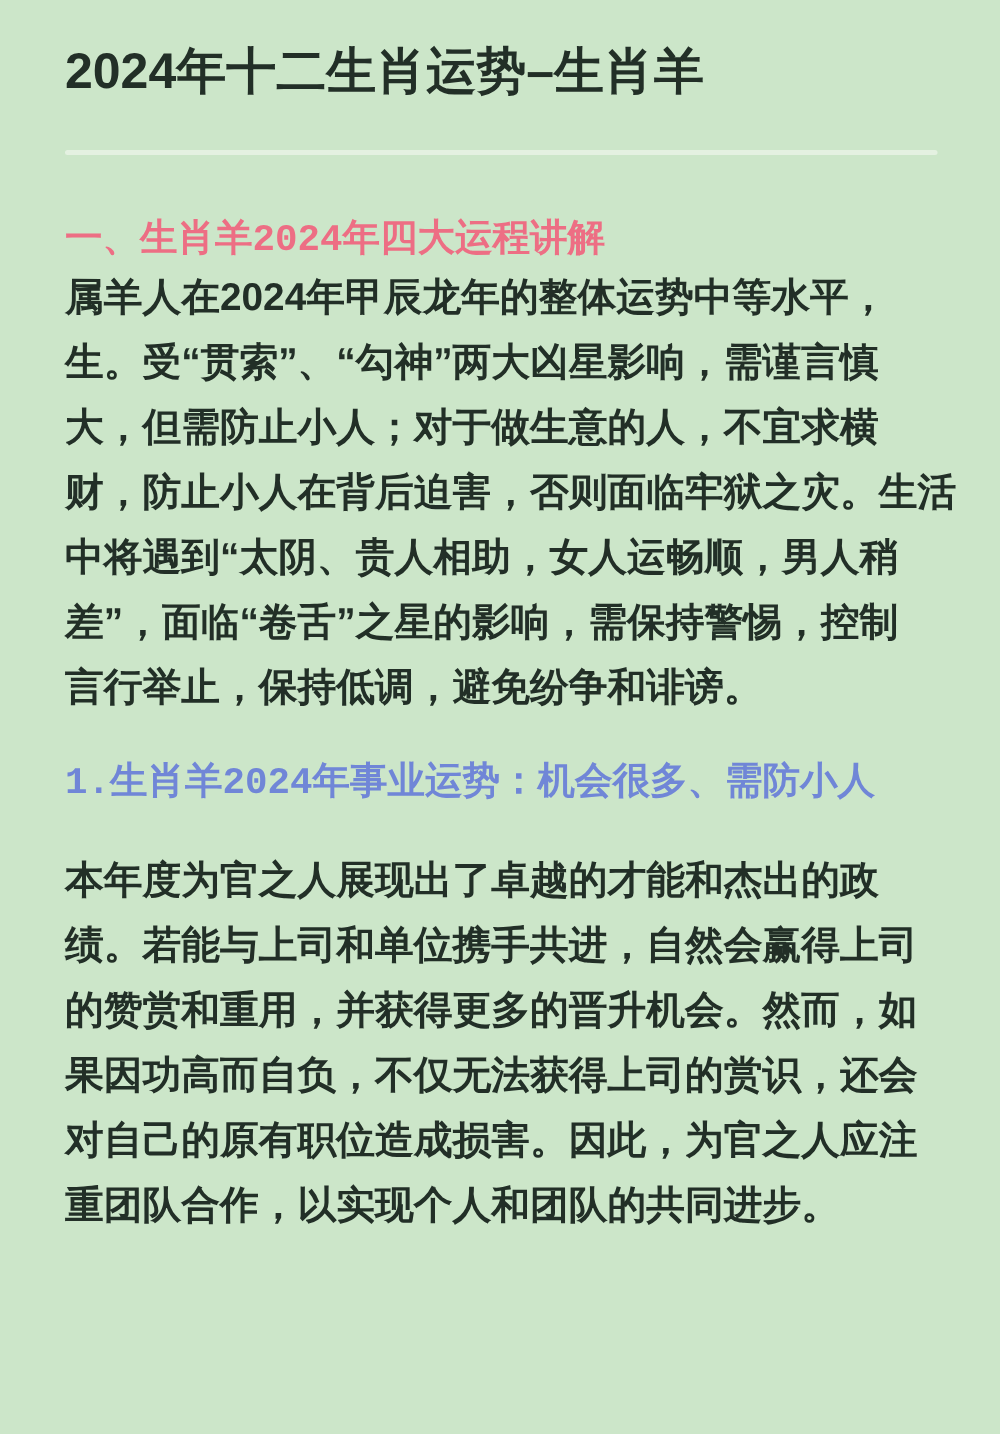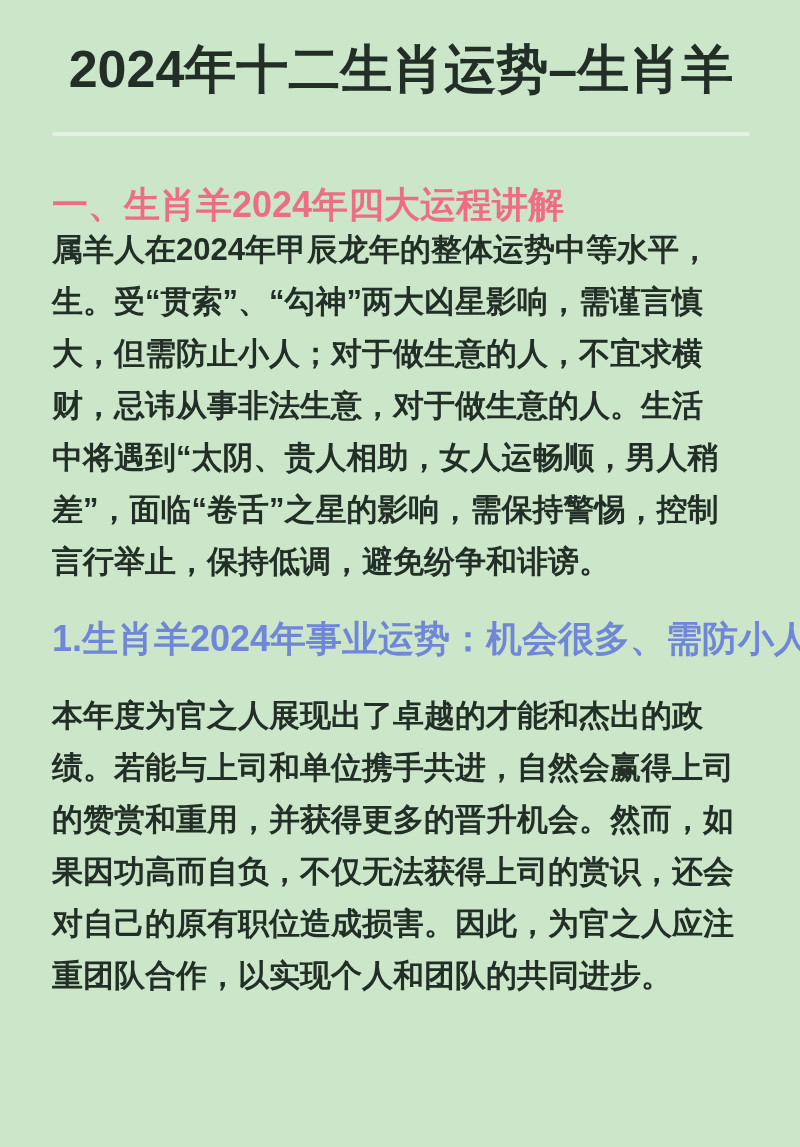--- a/index.html
+++ b/index.html
@@ -15,37 +15,37 @@
     font-weight: 700;
     -webkit-font-smoothing: antialiased;
   }
   .article {
     box-sizing: border-box;
     width: 800px;
     height: 1147px;
     padding: 0 50px 0 52px;
   }
   .page-title {
-    padding-top: 44px;
-    font-size: 52px;
+    padding-top: 32px;
+    font-size: 40px;
     line-height: 50px;
     color: var(--c-text, #222f27);
     white-space: nowrap;
-    text-align: center;
   }
   .divider {
     margin-top: 38px;
     height: 4px;
     border-radius: 2px;
     background: var(--c-divider, #e4f1e1);
   }
   .heading {
-    font-size: 36px;
+    font-size: 30px;
     line-height: 38px;
     white-space: nowrap;
+    font-family: Liberation Mono, monospace;
   }
   .heading-pink {
     margin-top: 50px;
     color: var(--c-heading_pink, #ed6e84);
   }
   .heading-blue {
     margin-top: 32px;
     color: var(--c-heading_blue, #7086d7);
   }
   .para {
@@ -69,21 +69,21 @@
   <div class="page-title">2024年十二生肖运势–生肖羊</div>
 
   <div class="divider"></div>
 
   <div class="heading heading-pink">一、生肖羊2024年四大运程讲解</div>
 
   <div class="para para-1">
       <div class="text-line">属羊人在2024年甲辰龙年的整体运势中等水平，</div>
       <div class="text-line">生。受“贯索”、“勾神”两大凶星影响，需谨言慎</div>
       <div class="text-line">大，但需防止小人；对于做生意的人，不宜求横</div>
-      <div class="text-line">财，忌讳从事非法生意，对于做生意的人。生活</div>
+      <div class="text-line">财，防止小人在背后迫害，否则面临牢狱之灾。生活</div>
       <div class="text-line">中将遇到“太阴、贵人相助，女人运畅顺，男人稍</div>
       <div class="text-line">差”，面临“卷舌”之星的影响，需保持警惕，控制</div>
       <div class="text-line">言行举止，保持低调，避免纷争和诽谤。</div>
     </div>
 
   <div class="heading heading-blue">1.生肖羊2024年事业运势：机会很多、需防小人</div>
 
   <div class="para para-2">
       <div class="text-line">本年度为官之人展现出了卓越的才能和杰出的政</div>
       <div class="text-line">绩。若能与上司和单位携手共进，自然会赢得上司</div>

